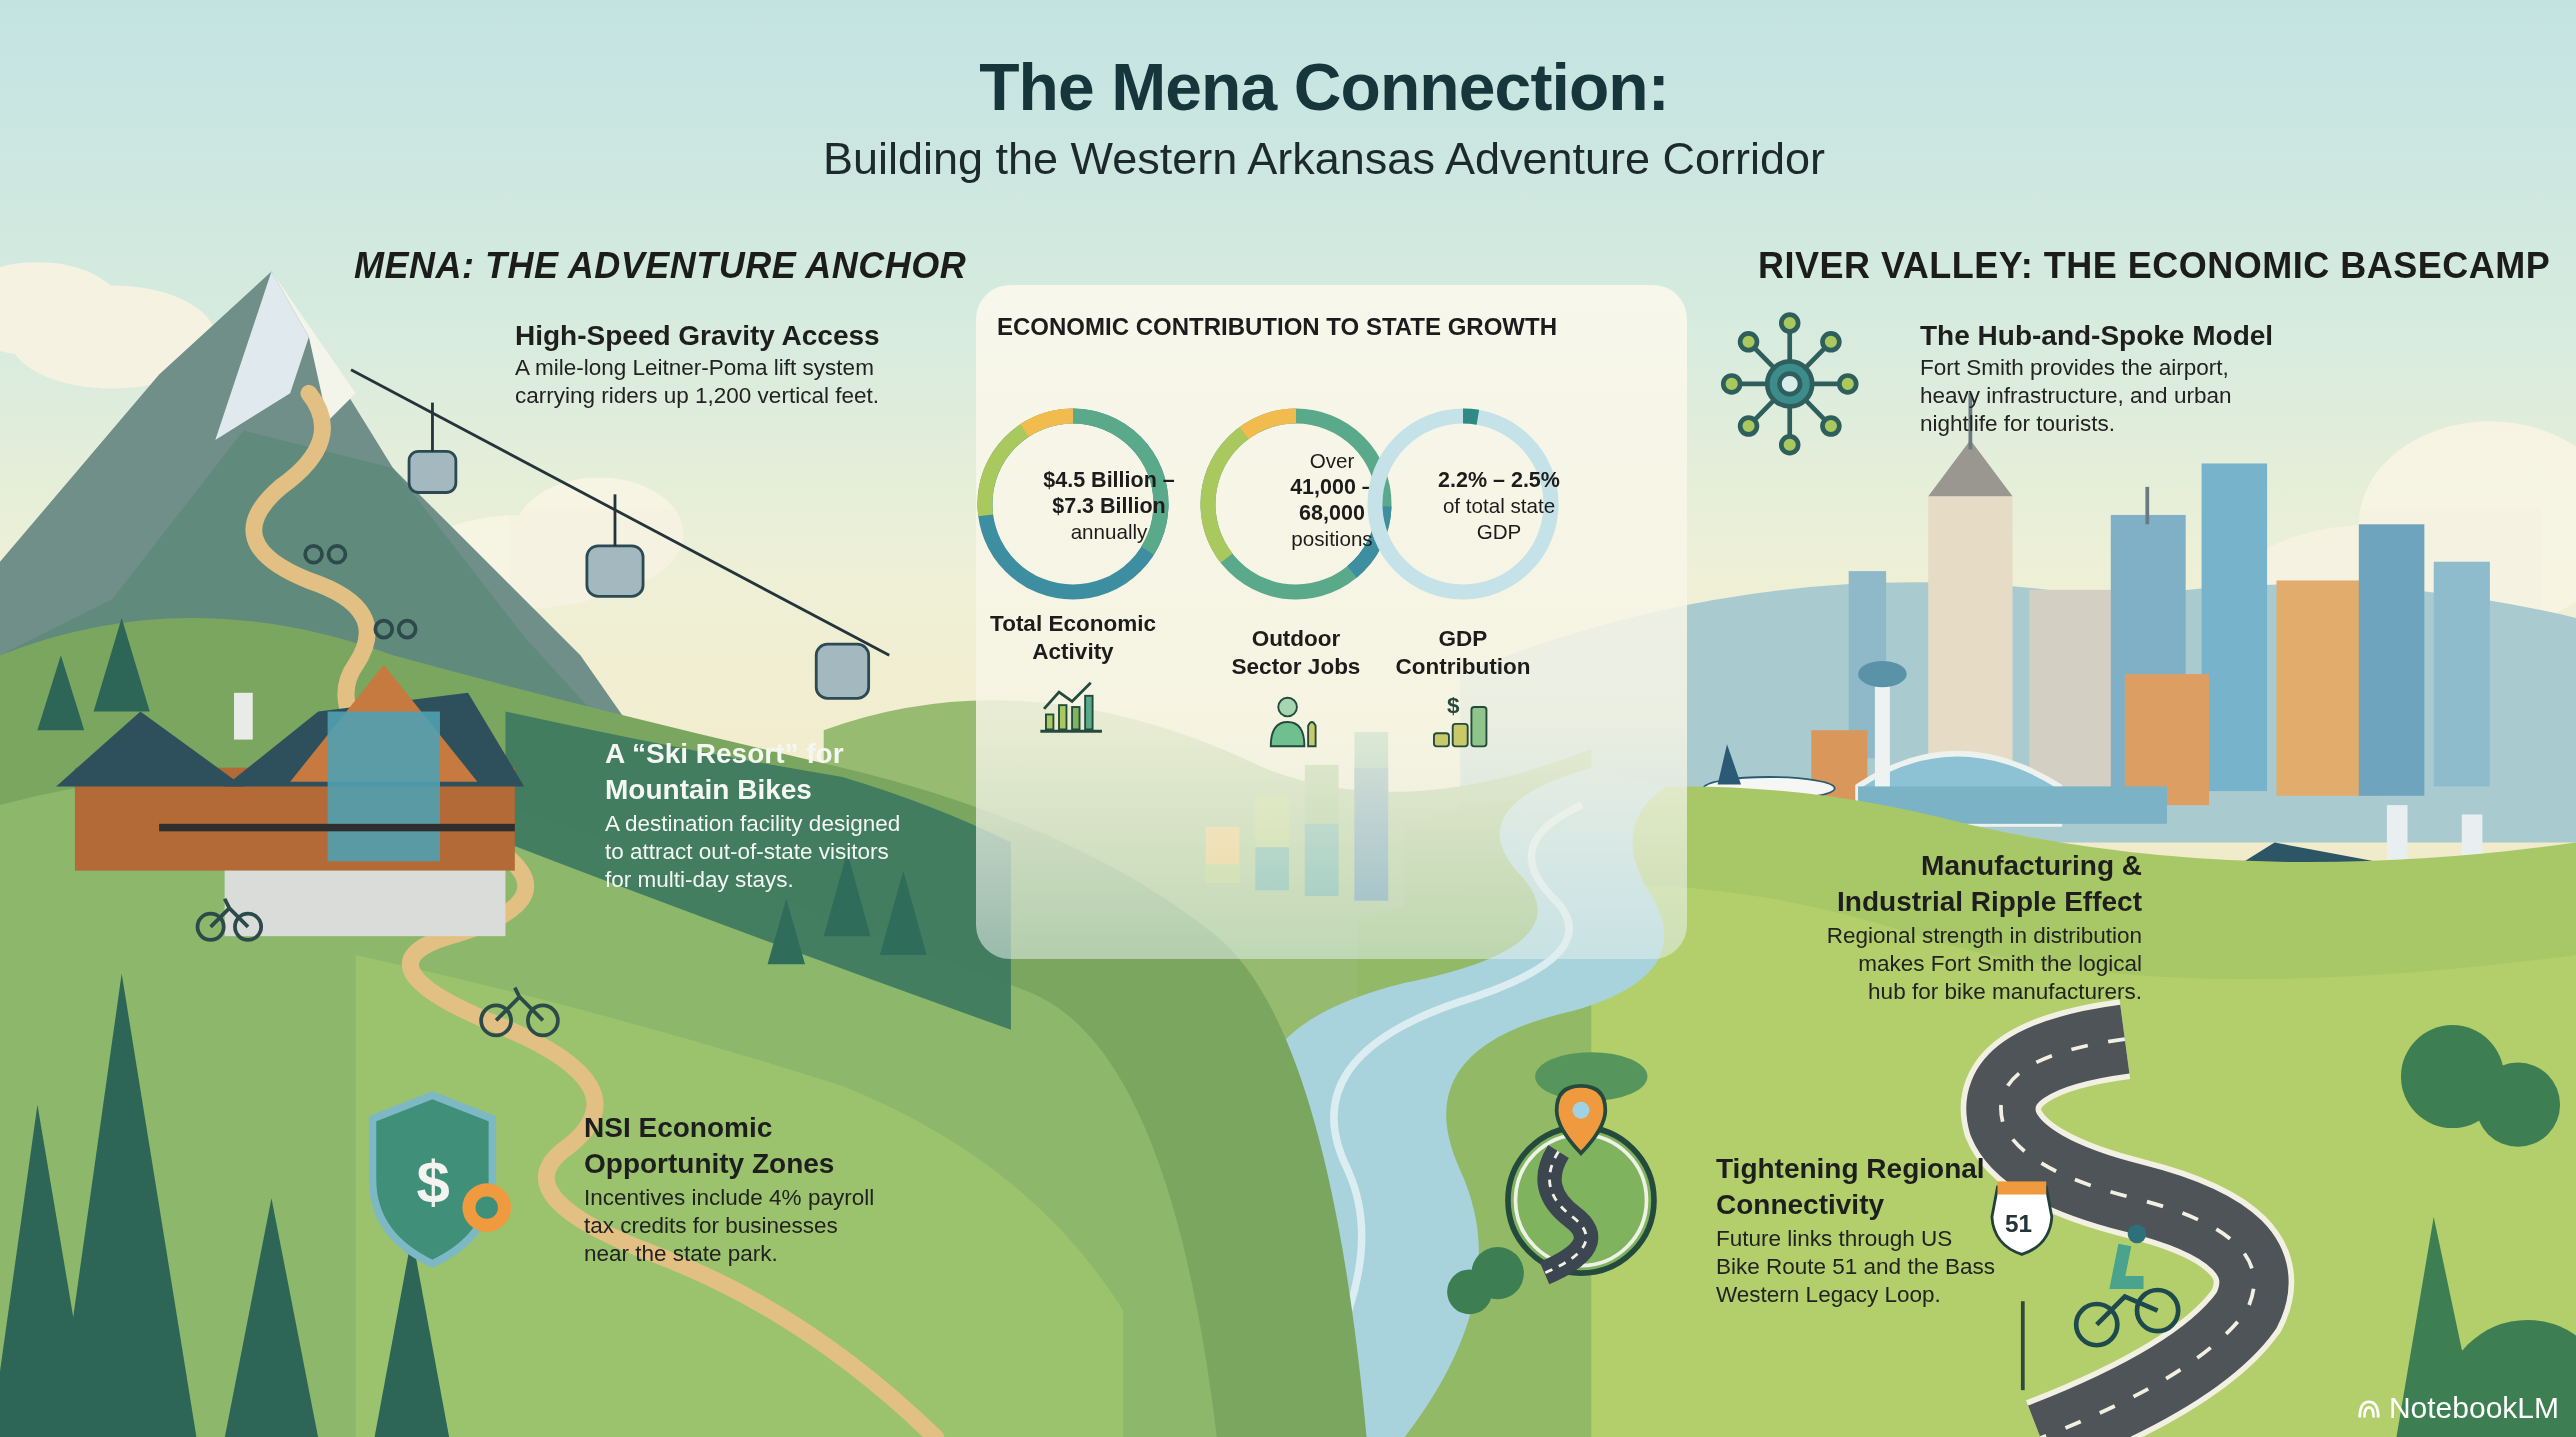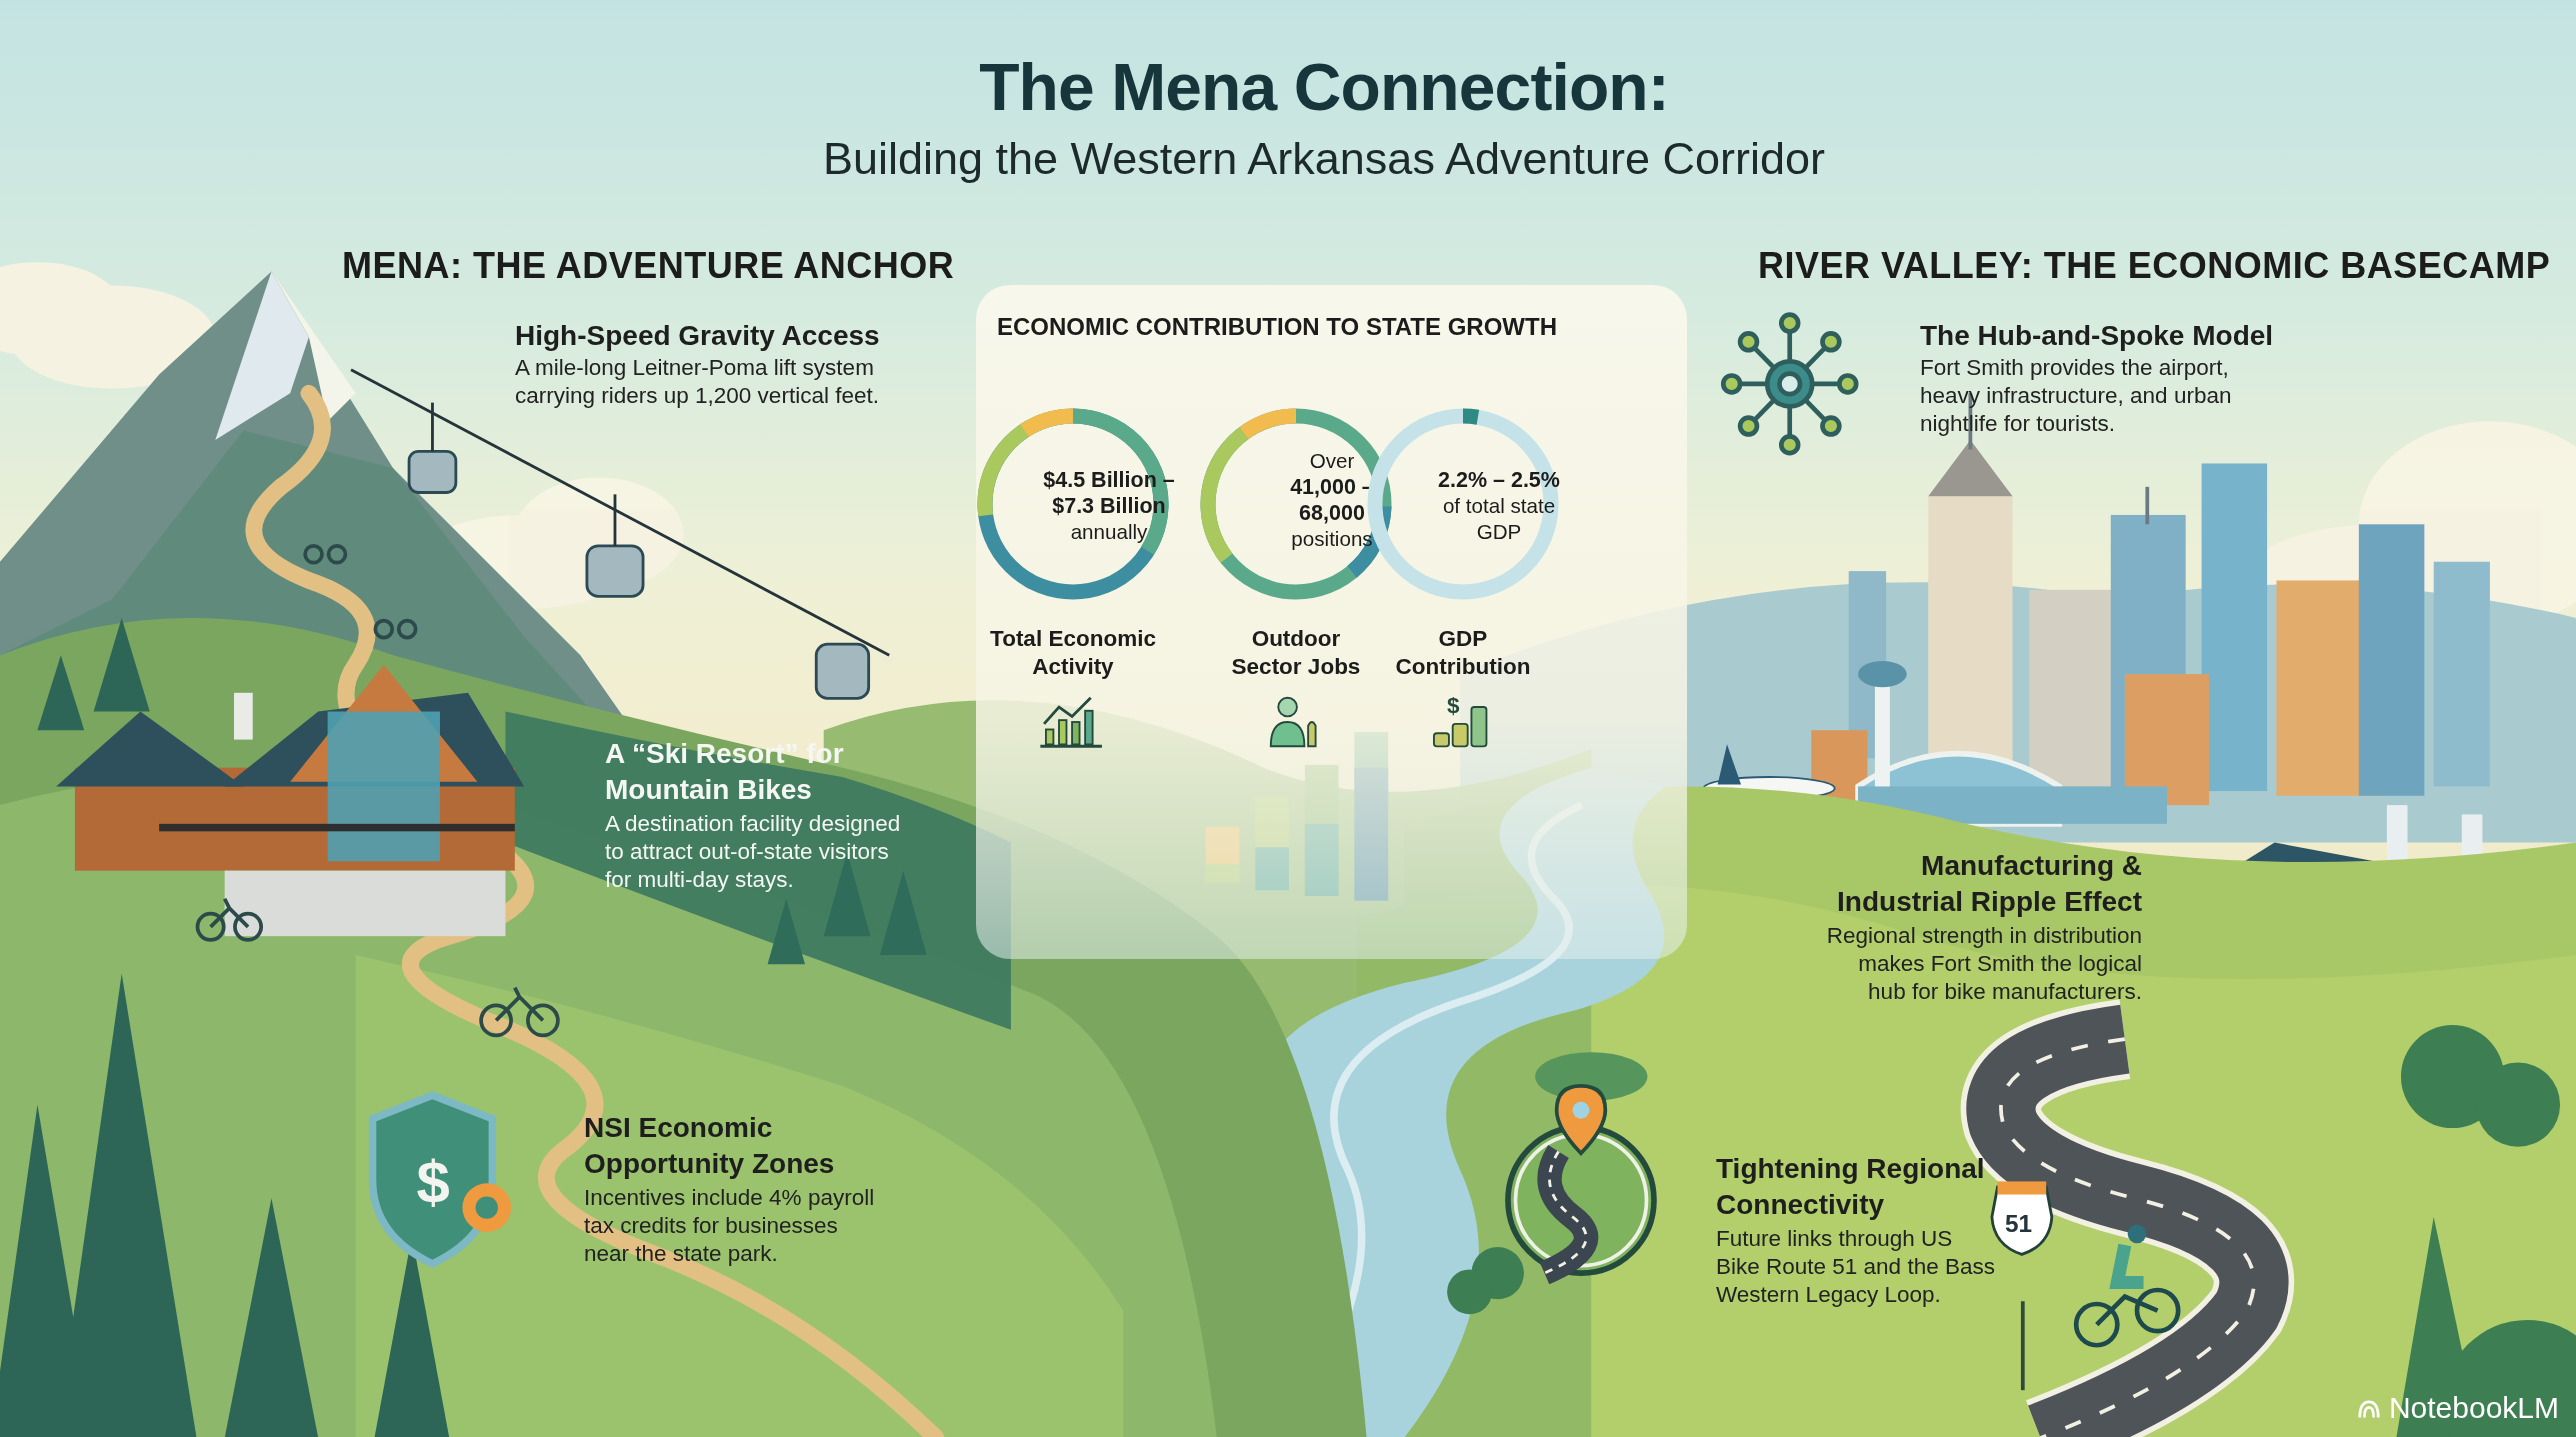--- a/index.html
+++ b/index.html
@@ -225,21 +225,21 @@
       <path d="M1665 1230 Q1640 1270 1680 1300 Q1720 1330 1650 1360" stroke="#3c4650" stroke-width="26" fill="none"></path>
       <path d="M1665 1230 Q1640 1270 1680 1300 Q1720 1330 1650 1360" stroke="#f2f0e2" stroke-width="3" stroke-dasharray="8 8" fill="none"></path>
       <path d="M1689 1160 Q1715 1160 1715 1186 Q1715 1205 1689 1232 Q1663 1205 1663 1186 Q1663 1160 1689 1160 Z" fill="#ef9a3f" stroke="#244a3e" stroke-width="4"></path>
       <circle cx="1689" cy="1186" r="9" fill="#9fd3e3"></circle>
     </g>
   </svg>
 
   <div class="abs title">The Mena Connection:</div>
   <div class="abs subtitle">Building the Western Arkansas Adventure Corridor</div>
 
-  <div class="abs section-head" style="left:306px; top:245px;">MENA: THE ADVENTURE ANCHOR</div>
+  <div class="abs section-head" style="left:318px; top:245px;font-style:italic;">MENA: THE ADVENTURE ANCHOR</div>
 
   <div class="abs" style="left:479px; top:318px; width:449px;">
     <div class="feat-title">High-Speed Gravity Access</div>
     <div class="feat-body">
       <div>A mile-long Leitner-Poma lift system</div>
       <div>carrying riders up 1,200 vertical feet.</div>
     </div>
   </div>
 
   <div class="abs light" style="left:569px; top:736px; width:374px;">
@@ -274,21 +274,21 @@
       <circle cx="110" cy="110" r="94" fill="none" stroke="#3d8ea0" stroke-width="16"></circle>
       <circle cx="110" cy="110" r="94" fill="none" stroke="#5aa98a" stroke-width="16" stroke-dasharray="200 600" transform="rotate(-90 110 110)"></circle>
       <circle cx="110" cy="110" r="94" fill="none" stroke="#a9c85e" stroke-width="16" stroke-dasharray="150 600" stroke-dashoffset="-430" transform="rotate(-90 110 110)"></circle>
       <circle cx="110" cy="110" r="94" fill="none" stroke="#f2bb4e" stroke-width="16" stroke-dasharray="55 600" stroke-dashoffset="-535" transform="rotate(-90 110 110)"></circle>
     </svg>
     <div class="abs stat-value" style="left:0; top:66px; width:206px;">
       <div><b>$4.5 Billion –</b></div>
       <div><b>$7.3 Billion</b></div>
       <div>annually</div>
     </div>
-    <div class="stat-label" style="margin-top:15px;">
+    <div class="stat-label" style="margin-top:0;">
       <div>Total Economic</div>
       <div>Activity</div>
     </div>
     <svg width="66" height="56" viewBox="0 0 70 60" style="margin-top:13px;">
       <rect x="6" y="38" width="8" height="16" fill="#a9c85e" stroke="#244a3e" stroke-width="2"></rect>
       <rect x="20" y="28" width="8" height="26" fill="#a9c85e" stroke="#244a3e" stroke-width="2"></rect>
       <rect x="34" y="30" width="8" height="24" fill="#7fb35e" stroke="#244a3e" stroke-width="2"></rect>
       <rect x="48" y="18" width="8" height="36" fill="#5aa98a" stroke="#244a3e" stroke-width="2"></rect>
       <path d="M4 32 L20 14 L34 24 L54 4" stroke="#244a3e" stroke-width="3" fill="none"></path>
       <line x1="0" y1="56" x2="66" y2="56" stroke="#244a3e" stroke-width="3"></line>

